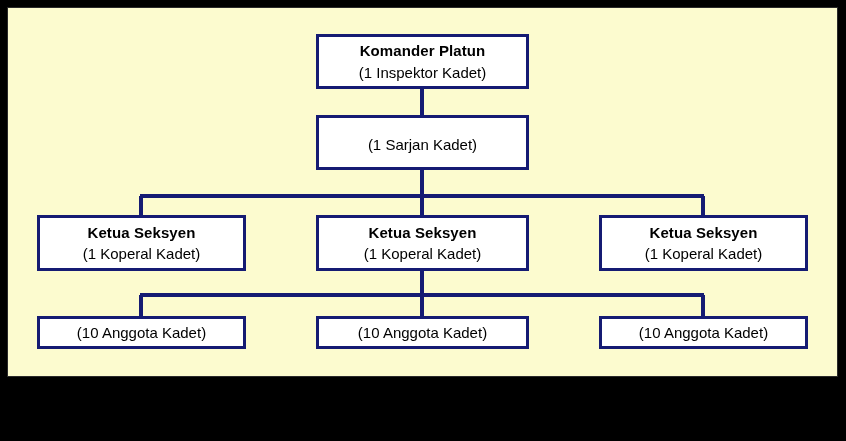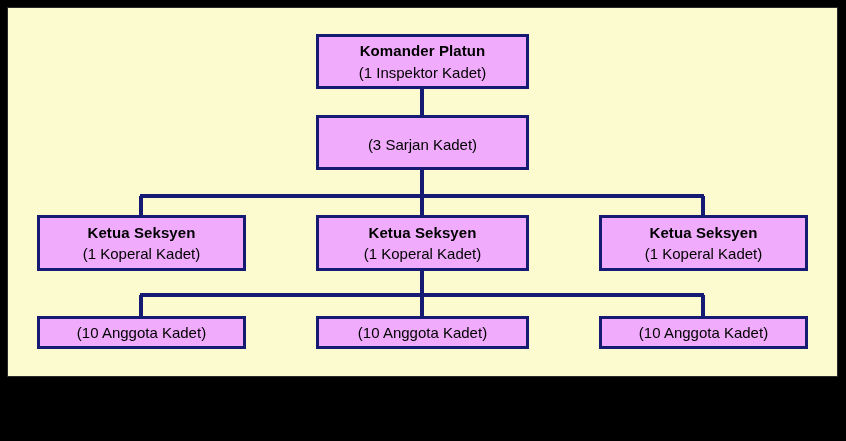--- a/index.html
+++ b/index.html
@@ -31,21 +31,21 @@
     position: absolute;
     left: 0;
     top: 0;
     width: 846px;
     height: 441px;
     pointer-events: none;
   }
   .node {
     position: absolute;
     box-sizing: border-box;
-    background: #f0abfc;
+    background: #ffffff;
     border: 3px solid #151B73;
     display: flex;
     flex-direction: column;
     align-items: center;
     justify-content: center;
     text-align: center;
     color: #000000;
     line-height: 1.15;
   }
   .node .title {
@@ -113,21 +113,21 @@
       <line x1="703" y1="295" x2="703" y2="317"></line>
     </g>
   </svg>
 
   <div class="node" id="node-komander">
     <span class="title">Komander Platun</span>
     <span class="sub">(1 Inspektor Kadet)</span>
   </div>
 
   <div class="node" id="node-sarjan">
-    <span class="sub">(3 Sarjan Kadet)</span>
+    <span class="sub">(1 Sarjan Kadet)</span>
   </div>
 
   <div class="node" id="node-ketua-1">
     <span class="title">Ketua Seksyen</span>
     <span class="sub">(1 Koperal Kadet)</span>
   </div>
   <div class="node" id="node-ketua-2">
     <span class="title">Ketua Seksyen</span>
     <span class="sub">(1 Koperal Kadet)</span>
   </div>

